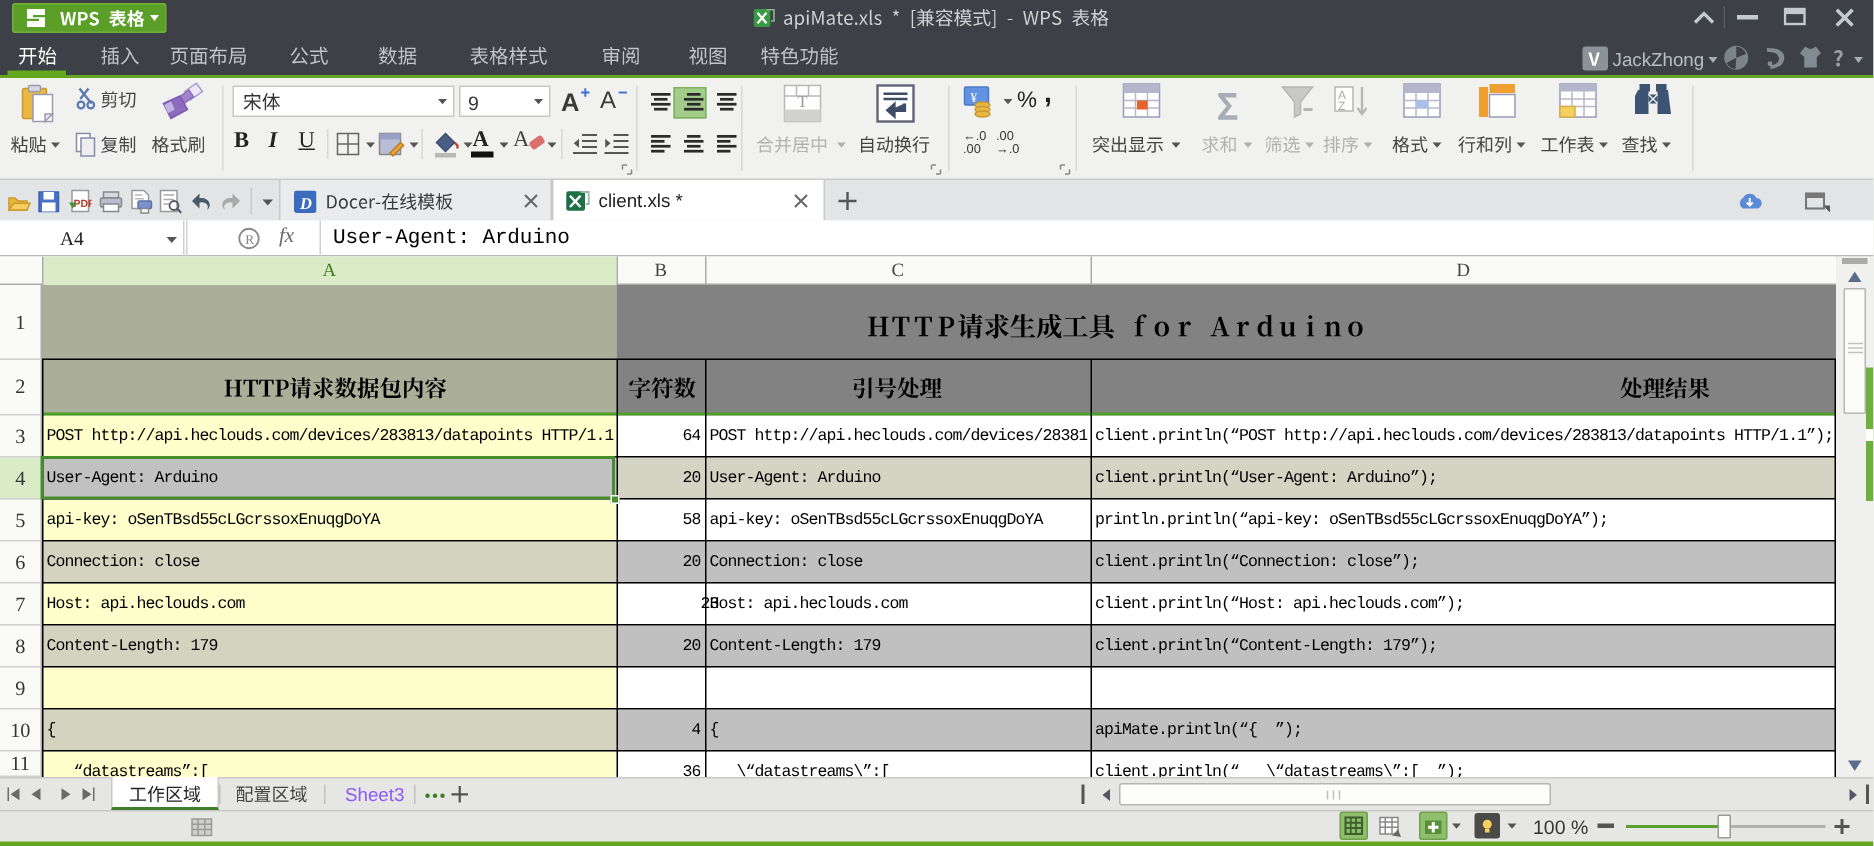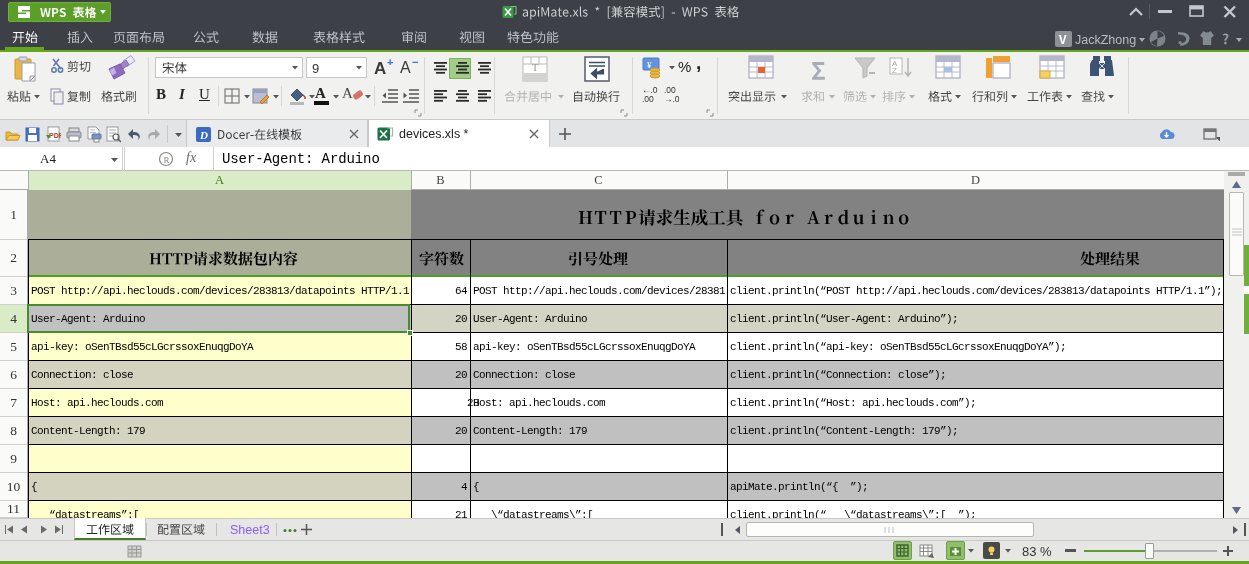--- a/index.html
+++ b/index.html
@@ -424,21 +424,21 @@
   </svg>
 <svg style="position:absolute;left:348px;top:128px;" width="12" height="12" viewBox="0 0 12 12">
     <path d="M2 2 L10 10 M10 2 L2 10" stroke="#666" stroke-width="1.4"></path>
   </svg>
 <div style="position:absolute;left:368px;top:120px;width:182px;height:27px;background:#ffffff;border-left:1px solid #c9c9c7;border-right:1px solid #c9c9c7"></div>
 <svg style="position:absolute;left:377px;top:126px;" width="17" height="16" viewBox="0 0 17 16">
     <rect x="0.5" y="1.5" width="12.5" height="13" rx="1.5" fill="#1e7145"></rect>
 <path d="M3 4.5 L10 12 M10 4.5 L3 12" stroke="#fff" stroke-width="1.7"></path>
 <path d="M10 2 L15.5 2 L15.5 10 L13.5 10" fill="none" stroke="#9ab8a8" stroke-width="1.2"></path>
   </svg>
-<div style="position:absolute;left:399px;top:127px;font:12.5px 'Liberation Sans', sans-serif;color:#222;white-space:pre;">devices.xls *</div>
+<div style="position:absolute;left:399px;top:127px;font:12.5px 'Liberation Sans', sans-serif;color:#222;white-space:pre;">client.xls *</div>
 <svg style="position:absolute;left:528px;top:128px;" width="12" height="12" viewBox="0 0 12 12">
     <path d="M2 2 L10 10 M10 2 L2 10" stroke="#666" stroke-width="1.4"></path>
   </svg>
 <svg style="position:absolute;left:558px;top:127px;" width="14" height="14" viewBox="0 0 14 14">
     <path d="M7 1 V13 M1 7 H13" stroke="#555" stroke-width="1.6"></path>
   </svg>
 <svg style="position:absolute;left:1158px;top:128px;" width="17" height="14" viewBox="0 0 17 14">
     <path d="M4 11 A4 4 0 0 1 4 4 A5 5 0 0 1 13 4 A3.5 3.5 0 0 1 13 11 Z" fill="#5b8bd8"></path>
     <path d="M8.5 4 L8.5 9 M6.5 7 L8.5 9 L10.5 7" stroke="#fff" stroke-width="1.3" fill="none"></path>
   </svg>
@@ -544,39 +544,39 @@
 <div style="position:absolute;left:412px;top:277px;width:55px;height:28px;overflow:hidden;font:11px 'Liberation Mono', monospace;letter-spacing:-0.6px;color:#000;display:flex;align-items:center;justify-content:flex-end;white-space:pre">64</div>
 <div style="position:absolute;left:473px;top:277px;width:252px;height:28px;overflow:hidden;font:11px 'Liberation Mono', monospace;letter-spacing:-0.6px;color:#000;display:flex;align-items:center;white-space:pre">POST http://api.heclouds.com/devices/283813/datapoints HTTP/1.1</div>
 <div style="position:absolute;left:730px;top:277px;width:492px;height:28px;overflow:hidden;font:11px 'Liberation Mono', monospace;letter-spacing:-0.6px;color:#000;display:flex;align-items:center;white-space:pre">client.println(“POST http://api.heclouds.com/devices/283813/datapoints HTTP/1.1”);</div>
 <div style="position:absolute;left:31px;top:305px;width:378px;height:28px;overflow:hidden;font:11px 'Liberation Mono', monospace;letter-spacing:-0.6px;color:#000;display:flex;align-items:center;white-space:pre">User-Agent: Arduino</div>
 <div style="position:absolute;left:412px;top:305px;width:55px;height:28px;overflow:hidden;font:11px 'Liberation Mono', monospace;letter-spacing:-0.6px;color:#000;display:flex;align-items:center;justify-content:flex-end;white-space:pre">20</div>
 <div style="position:absolute;left:473px;top:305px;width:252px;height:28px;overflow:hidden;font:11px 'Liberation Mono', monospace;letter-spacing:-0.6px;color:#000;display:flex;align-items:center;white-space:pre">User-Agent: Arduino</div>
 <div style="position:absolute;left:730px;top:305px;width:492px;height:28px;overflow:hidden;font:11px 'Liberation Mono', monospace;letter-spacing:-0.6px;color:#000;display:flex;align-items:center;white-space:pre">client.println(“User-Agent: Arduino”);</div>
 <div style="position:absolute;left:31px;top:333px;width:378px;height:28px;overflow:hidden;font:11px 'Liberation Mono', monospace;letter-spacing:-0.6px;color:#000;display:flex;align-items:center;white-space:pre">api-key: oSenTBsd55cLGcrssoxEnuqgDoYA</div>
 <div style="position:absolute;left:412px;top:333px;width:55px;height:28px;overflow:hidden;font:11px 'Liberation Mono', monospace;letter-spacing:-0.6px;color:#000;display:flex;align-items:center;justify-content:flex-end;white-space:pre">58</div>
 <div style="position:absolute;left:473px;top:333px;width:252px;height:28px;overflow:hidden;font:11px 'Liberation Mono', monospace;letter-spacing:-0.6px;color:#000;display:flex;align-items:center;white-space:pre">api-key: oSenTBsd55cLGcrssoxEnuqgDoYA</div>
-<div style="position:absolute;left:730px;top:333px;width:492px;height:28px;overflow:hidden;font:11px 'Liberation Mono', monospace;letter-spacing:-0.6px;color:#000;display:flex;align-items:center;white-space:pre">client.println(“api-key: oSenTBsd55cLGcrssoxEnuqgDoYA”);</div>
+<div style="position:absolute;left:730px;top:333px;width:492px;height:28px;overflow:hidden;font:11px 'Liberation Mono', monospace;letter-spacing:-0.6px;color:#000;display:flex;align-items:center;white-space:pre">println.println(“api-key: oSenTBsd55cLGcrssoxEnuqgDoYA”);</div>
 <div style="position:absolute;left:31px;top:361px;width:378px;height:28px;overflow:hidden;font:11px 'Liberation Mono', monospace;letter-spacing:-0.6px;color:#000;display:flex;align-items:center;white-space:pre">Connection: close</div>
 <div style="position:absolute;left:412px;top:361px;width:55px;height:28px;overflow:hidden;font:11px 'Liberation Mono', monospace;letter-spacing:-0.6px;color:#000;display:flex;align-items:center;justify-content:flex-end;white-space:pre">20</div>
 <div style="position:absolute;left:473px;top:361px;width:252px;height:28px;overflow:hidden;font:11px 'Liberation Mono', monospace;letter-spacing:-0.6px;color:#000;display:flex;align-items:center;white-space:pre">Connection: close</div>
 <div style="position:absolute;left:730px;top:361px;width:492px;height:28px;overflow:hidden;font:11px 'Liberation Mono', monospace;letter-spacing:-0.6px;color:#000;display:flex;align-items:center;white-space:pre">client.println(“Connection: close”);</div>
 <div style="position:absolute;left:31px;top:389px;width:378px;height:28px;overflow:hidden;font:11px 'Liberation Mono', monospace;letter-spacing:-0.6px;color:#000;display:flex;align-items:center;white-space:pre">Host: api.heclouds.com</div>
 <div style="position:absolute;left:424px;top:389px;width:55px;height:28px;overflow:hidden;font:11px 'Liberation Mono', monospace;letter-spacing:-0.6px;color:#000;display:flex;align-items:center;justify-content:flex-end;white-space:pre">23</div>
 <div style="position:absolute;left:473px;top:389px;width:252px;height:28px;overflow:hidden;font:11px 'Liberation Mono', monospace;letter-spacing:-0.6px;color:#000;display:flex;align-items:center;white-space:pre">Host: api.heclouds.com</div>
 <div style="position:absolute;left:730px;top:389px;width:492px;height:28px;overflow:hidden;font:11px 'Liberation Mono', monospace;letter-spacing:-0.6px;color:#000;display:flex;align-items:center;white-space:pre">client.println(“Host: api.heclouds.com”);</div>
 <div style="position:absolute;left:31px;top:417px;width:378px;height:28px;overflow:hidden;font:11px 'Liberation Mono', monospace;letter-spacing:-0.6px;color:#000;display:flex;align-items:center;white-space:pre">Content-Length: 179</div>
 <div style="position:absolute;left:412px;top:417px;width:55px;height:28px;overflow:hidden;font:11px 'Liberation Mono', monospace;letter-spacing:-0.6px;color:#000;display:flex;align-items:center;justify-content:flex-end;white-space:pre">20</div>
 <div style="position:absolute;left:473px;top:417px;width:252px;height:28px;overflow:hidden;font:11px 'Liberation Mono', monospace;letter-spacing:-0.6px;color:#000;display:flex;align-items:center;white-space:pre">Content-Length: 179</div>
 <div style="position:absolute;left:730px;top:417px;width:492px;height:28px;overflow:hidden;font:11px 'Liberation Mono', monospace;letter-spacing:-0.6px;color:#000;display:flex;align-items:center;white-space:pre">client.println(“Content-Length: 179”);</div>
 <div style="position:absolute;left:31px;top:473px;width:378px;height:28px;overflow:hidden;font:11px 'Liberation Mono', monospace;letter-spacing:-0.6px;color:#000;display:flex;align-items:center;white-space:pre">{</div>
 <div style="position:absolute;left:412px;top:473px;width:55px;height:28px;overflow:hidden;font:11px 'Liberation Mono', monospace;letter-spacing:-0.6px;color:#000;display:flex;align-items:center;justify-content:flex-end;white-space:pre">4</div>
 <div style="position:absolute;left:473px;top:473px;width:252px;height:28px;overflow:hidden;font:11px 'Liberation Mono', monospace;letter-spacing:-0.6px;color:#000;display:flex;align-items:center;white-space:pre">{</div>
 <div style="position:absolute;left:730px;top:473px;width:492px;height:28px;overflow:hidden;font:11px 'Liberation Mono', monospace;letter-spacing:-0.6px;color:#000;display:flex;align-items:center;white-space:pre">apiMate.println(“{  ”);</div>
 <div style="position:absolute;left:31px;top:501px;width:378px;height:28px;overflow:hidden;font:11px 'Liberation Mono', monospace;letter-spacing:-0.6px;color:#000;display:flex;align-items:center;white-space:pre">   “datastreams”:[</div>
-<div style="position:absolute;left:412px;top:501px;width:55px;height:28px;overflow:hidden;font:11px 'Liberation Mono', monospace;letter-spacing:-0.6px;color:#000;display:flex;align-items:center;justify-content:flex-end;white-space:pre">21</div>
+<div style="position:absolute;left:412px;top:501px;width:55px;height:28px;overflow:hidden;font:11px 'Liberation Mono', monospace;letter-spacing:-0.6px;color:#000;display:flex;align-items:center;justify-content:flex-end;white-space:pre">36</div>
 <div style="position:absolute;left:473px;top:501px;width:252px;height:28px;overflow:hidden;font:11px 'Liberation Mono', monospace;letter-spacing:-0.6px;color:#000;display:flex;align-items:center;white-space:pre">   \“datastreams\”:[  </div>
 <div style="position:absolute;left:730px;top:501px;width:492px;height:28px;overflow:hidden;font:11px 'Liberation Mono', monospace;letter-spacing:-0.6px;color:#000;display:flex;align-items:center;white-space:pre">client.println(“   \“datastreams\”:[  ”);</div>
 <div style="position:absolute;left:0px;top:518px;width:1249px;height:46px;background:#e6e6e4;"></div>
 <div style="position:absolute;left:1224px;top:171px;width:25px;height:347px;background:#f0f0ee;"></div>
 <div style="position:absolute;left:1228px;top:172px;width:17px;height:4px;background:#aaaaa8;"></div>
 <svg style="position:absolute;left:1228px;top:179px;" width="17" height="12" viewBox="0 0 17 12">
     <path d="M8.5 2 L13 9 L4 9 Z" fill="#5a6b8c"></path>
   </svg>
 <div style="position:absolute;left:1229px;top:192px;width:15px;height:84px;background:#fbfbfa;border:1px solid #b5b5b3;border-radius:1px"></div>
 <svg style="position:absolute;left:1231px;top:228px;" width="12" height="10" viewBox="0 0 12 10">
@@ -651,20 +651,20 @@
     <path d="M1 1 L4 4.5 L7 1 Z" fill="#555"></path>
   </svg>
 <div style="position:absolute;left:983px;top:542px;width:17px;height:17px;background:#4a4a48;border-radius:2px"></div>
 <svg style="position:absolute;left:986px;top:545px;" width="11" height="11" viewBox="0 0 11 11">
     <circle cx="5.5" cy="4.5" r="3" fill="#f5d060"></circle>
     <rect x="4" y="7.5" width="3" height="2.5" fill="#f5d060"></rect>
   </svg>
 <svg style="position:absolute;left:1004px;top:548px;" width="8" height="5" viewBox="0 0 8 5">
     <path d="M1 1 L4 4.5 L7 1 Z" fill="#555"></path>
   </svg>
-<div style="position:absolute;left:1022px;top:544px;font:13px 'Liberation Sans', sans-serif;color:#333;white-space:pre;">83 %</div>
+<div style="position:absolute;left:1022px;top:544px;font:13px 'Liberation Sans', sans-serif;color:#333;white-space:pre;">100 %</div>
 <div style="position:absolute;left:1065px;top:549px;width:11px;height:2.5px;background:#555;"></div>
 <div style="position:absolute;left:1084px;top:550px;width:65px;height:2px;background:#5a9f2f;"></div>
 <div style="position:absolute;left:1149px;top:550px;width:68px;height:2px;background:#b0b0ae;"></div>
 <div style="position:absolute;left:1145px;top:543px;width:9px;height:16px;background:#fdfdfc;border:1px solid #9a9a98;border-radius:1px"></div>
 <svg style="position:absolute;left:1222px;top:545px;" width="12" height="12" viewBox="0 0 12 12">
     <path d="M6 1 V11 M1 6 H11" stroke="#555" stroke-width="2"></path>
   </svg>
 <div style="position:absolute;left:0px;top:561px;width:1249px;height:3px;background:#65a61f;"></div>
 </body></html>

